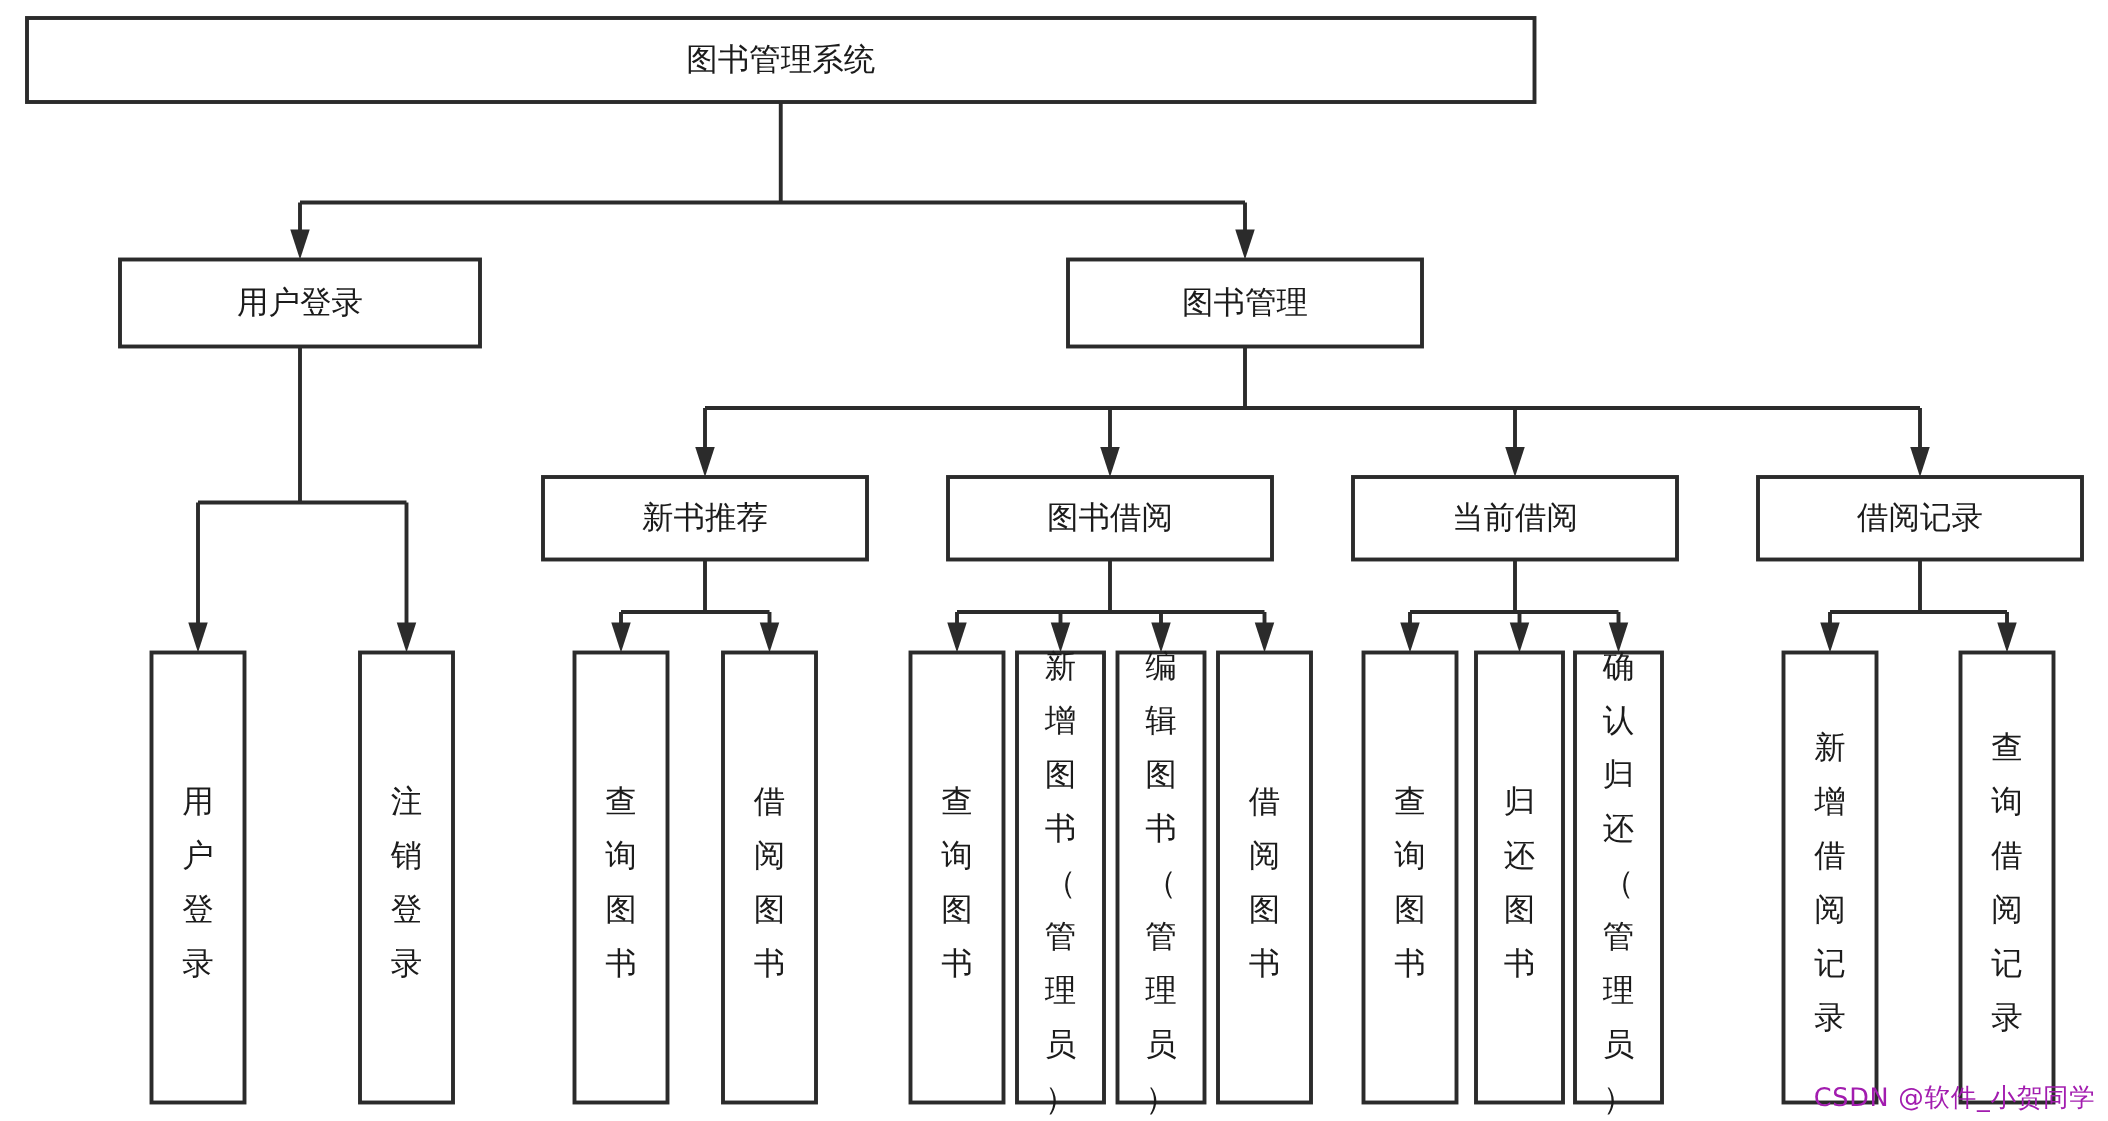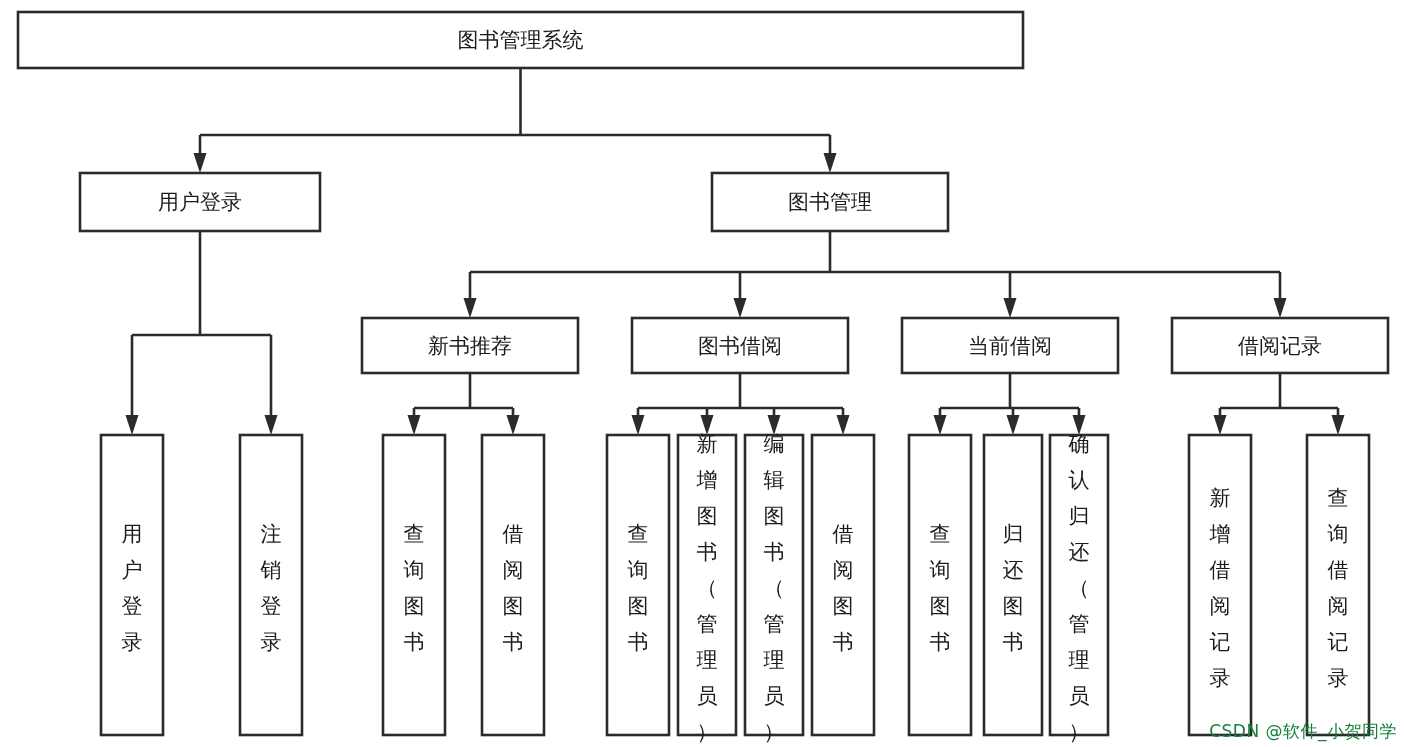--- a/index.html
+++ b/index.html
@@ -52,21 +52,21 @@
     font-size: 21px;
     fill: #1b1b1b;
     text-anchor: middle;
   }
   .watermark {
     position: absolute;
     right: 8px;
     bottom: 4px;
     font-family: "DejaVu Sans", "Liberation Sans", sans-serif;
     font-size: 17px;
-    color: #15803d;
+    color: #a21caf;
     letter-spacing: 0.5px;
     user-select: none;
     white-space: nowrap;
   }
 </style>
 </head>
 <body>
 
 <div id="diagram-root">
   <svg class="flow-canvas" id="flow-canvas" viewBox="0 0 1405 747" xmlns="http://www.w3.org/2000/svg">

